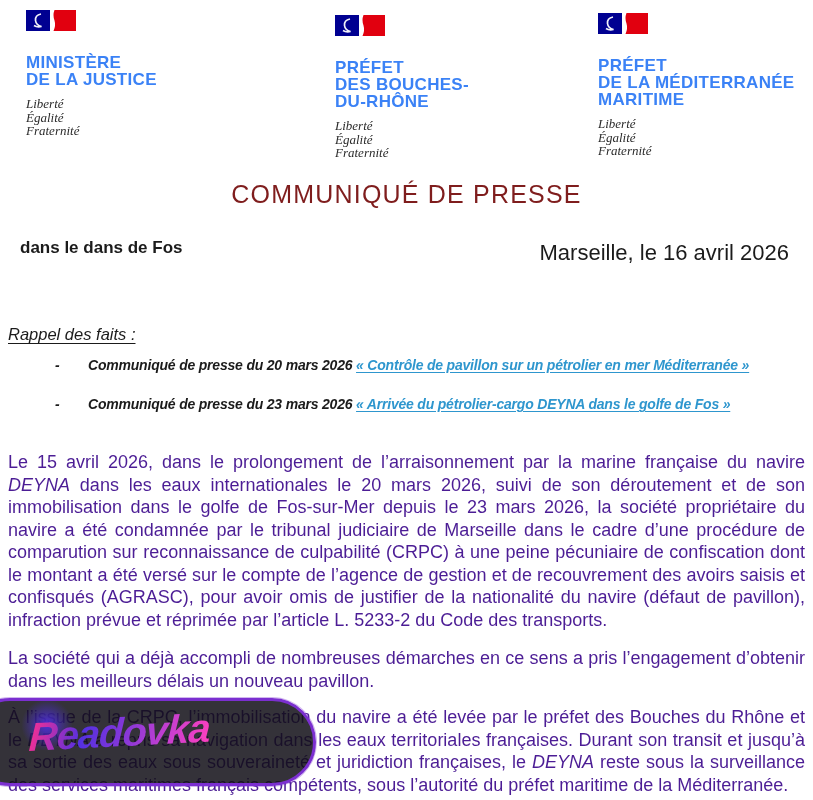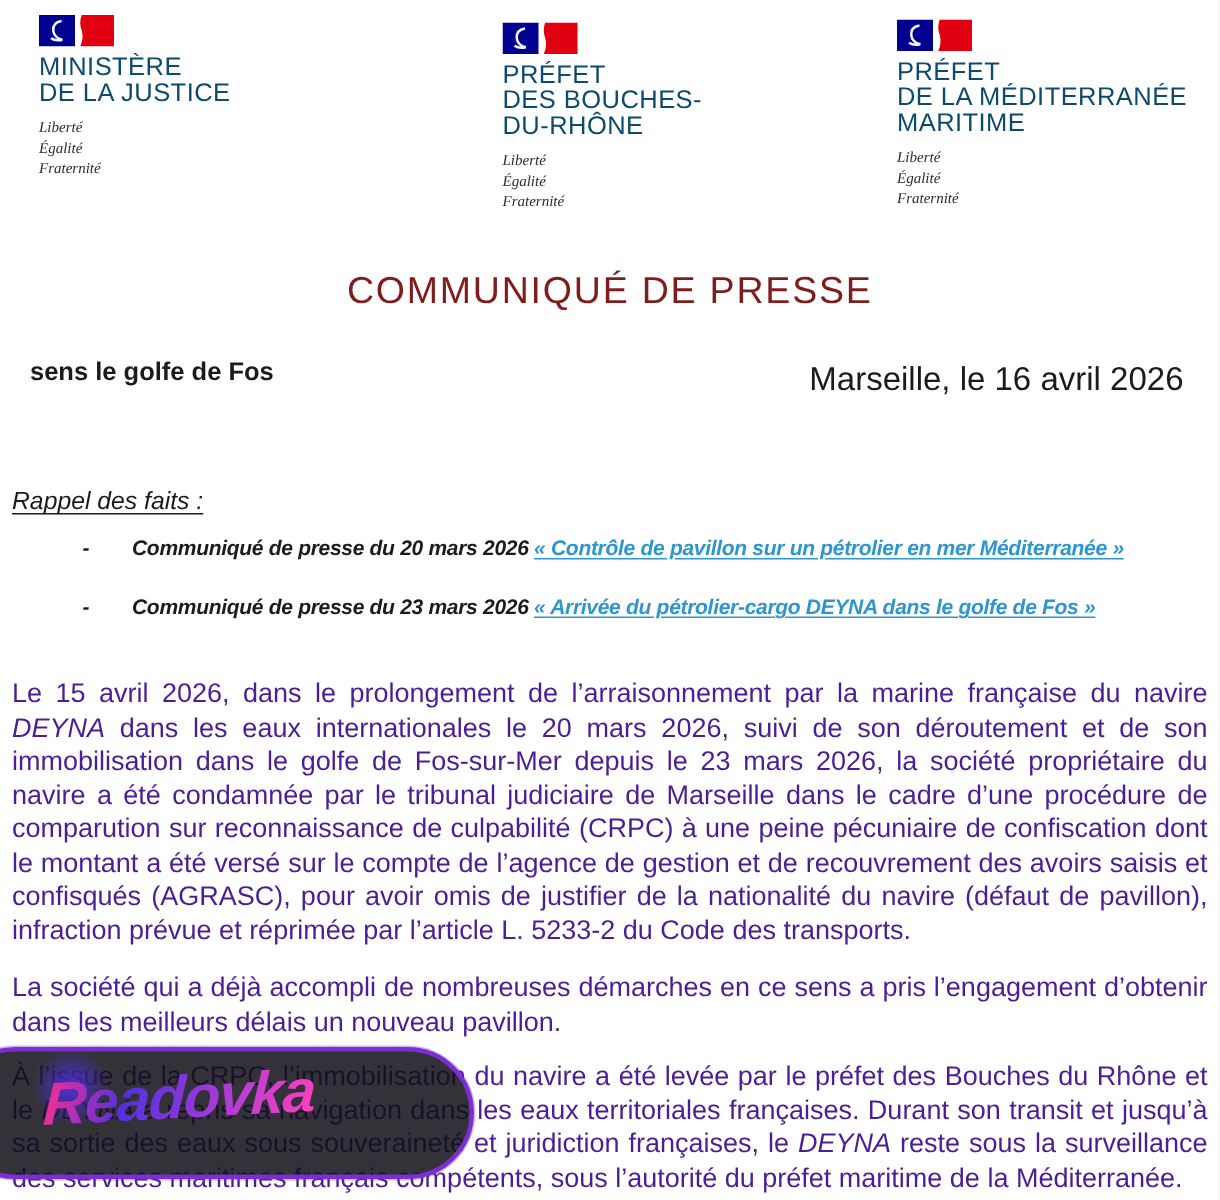--- a/index.html
+++ b/index.html
@@ -6,22 +6,22 @@
   .page{
     position:relative;width:813px;height:800px;overflow:hidden;background:#ffffff;
     font-family:"Liberation Sans",sans-serif;color:#1b1b1b;margin:0 auto;
   }
   
   .logo{position:absolute;}
   .logo-1{left:26px;top:10px;}
   .logo-2{left:335px;top:15px;}
   .logo-3{left:598px;top:13px;}
   .flag{display:block;}
-  .logo-name{margin-top:5px;font-weight:400;font-size:17px;line-height:17px;letter-spacing:.3px;color:#0c4a6e;}
-  .logo-motto{margin-top:9px;font-family:"Liberation Serif",serif;font-style:italic;font-size:10px;line-height:13.5px;color:#2b2b2b;}
+  .logo-name{margin-top:23px;font-weight:700;font-size:17px;line-height:17px;letter-spacing:.3px;color:#3b82f6;}
+  .logo-motto{margin-top:9px;font-family:"Liberation Serif",serif;font-style:italic;font-size:13px;line-height:13.5px;color:#2b2b2b;}
   
   .title{
     position:absolute;top:180px;left:0;width:100%;text-align:center;margin:0;
     font-size:25px;font-weight:400;letter-spacing:1.2px;color:#7f1d1d;
   }
   
   .subject{position:absolute;left:20px;top:236px;width:546px;font-weight:700;font-size:17px;line-height:24px;}
   .subject-line1{text-align:justify;text-align-last:justify;}
   .ship{font-style:italic;}
   .dateline{position:absolute;top:240px;right:24px;font-size:22px;color:#1b1b1b;}
@@ -119,21 +119,21 @@
     <div class="logo-motto">
       <div>Liberté</div>
       <div>Égalité</div>
       <div>Fraternité</div>
     </div>
   </div>
 
   <h1 class="title">COMMUNIQUÉ DE PRESSE</h1>
 
   <div class="subject">
-    <div class="subject-line2">sens le golfe de Fos</div>
+    <div class="subject-line2">dans le dans de Fos</div>
   </div>
   <div class="dateline">Marseille, le 16 avril 2026</div>
 
   <div class="recall-heading">Rappel des faits :</div>
 
   <div class="bullets">
     <div class="bullet"><span>Communiqué de presse du 20 mars 2026 </span><a class="press-link">« Contrôle de pavillon sur un pétrolier en mer Méditerranée »</a></div>
     <div class="bullet"><span>Communiqué de presse du 23 mars 2026 </span><a class="press-link">« Arrivée du pétrolier-cargo DEYNA dans le golfe de Fos »</a></div>
   </div>
 

